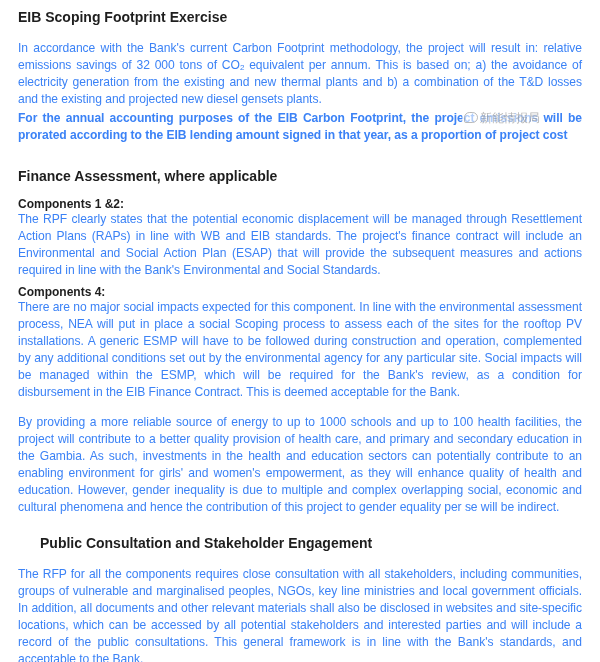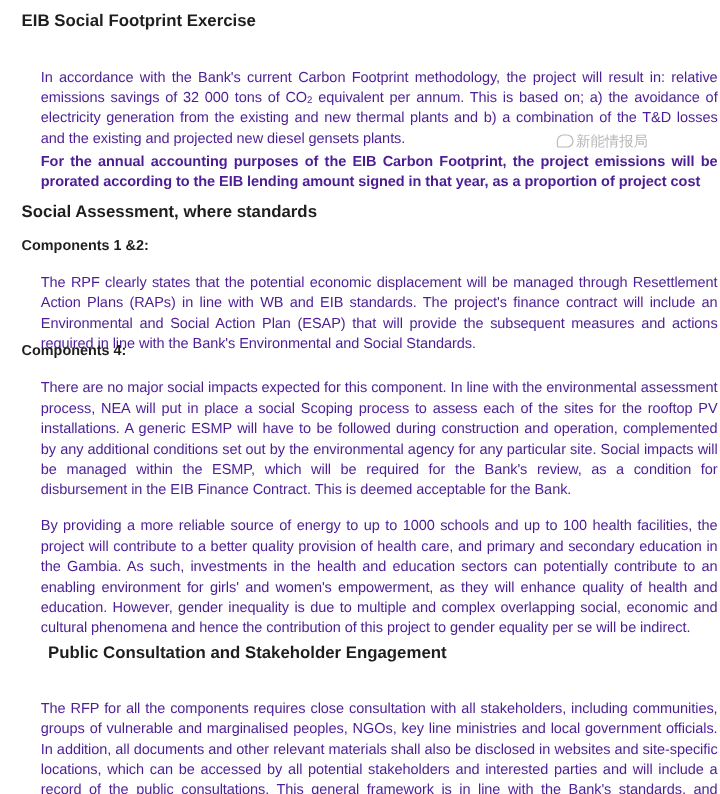--- a/index.html
+++ b/index.html
@@ -39,25 +39,25 @@
       margin: 0;
       position: absolute;
       left: 0;
       white-space: nowrap;
     }
     p {
       font-family: "Liberation Sans", sans-serif;
       font-size: 12.1px;
       line-height: 17px;
       text-align: justify;
-      margin: 16px;
+      margin: 0;
       position: absolute;
       left: 0;
       width: 564px;
-      color: #4c1d95;
+      color: #3b82f6;
       letter-spacing: -0.05px;
     }
     sub {
       font-size: 8px;
       vertical-align: -1px;
       line-height: 0;
     }
     .watermark {
       position: absolute;
       left: 462px;
@@ -77,27 +77,27 @@
       border-radius: 6px 6px 6px 2px;
       margin-right: 2px;
       vertical-align: -1px;
     }
   </style>
 </head>
 <body>
 
 <div class="page">
 
-  <h2 style="top:9px;">EIB Social Footprint Exercise</h2>
+  <h2 style="top:9px;">EIB Scoping Footprint Exercise</h2>
 
   <p style="top:40px;"><span>In accordance with the Bank's current Carbon Footprint methodology, the project will result in: relative emissions savings of 32 000 tons of CO</span><sub>2</sub><span> equivalent per annum. This is based on; a) the avoidance of electricity generation from the existing and new thermal plants and b) a combination of the T&amp;D losses and the existing and projected new diesel gensets plants.</span></p>
 
   <p style="top:110px;font-weight:bold;">For the annual accounting purposes of the EIB Carbon Footprint, the project emissions will be prorated according to the EIB lending amount signed in that year, as a proportion of project cost</p>
 
-  <h2 style="top:168px;">Social Assessment, where standards</h2>
+  <h2 style="top:168px;">Finance Assessment, where applicable</h2>
 
   <h3 style="top:197px;text-align:center;">Components 1 &amp;2:</h3>
   <p style="top:211px;">The RPF clearly states that the potential economic displacement will be managed through Resettlement Action Plans (RAPs) in line with WB and EIB standards. The project's finance contract will include an Environmental and Social Action Plan (ESAP) that will provide the subsequent measures and actions required in line with the Bank's Environmental and Social Standards.</p>
 
   <h3 style="top:285px;">Components 4:</h3>
   <p style="top:299px;">There are no major social impacts expected for this component. In line with the environmental assessment process, NEA will put in place a social Scoping process to assess each of the sites for the rooftop PV installations. A generic ESMP will have to be followed during construction and operation, complemented by any additional conditions set out by the environmental agency for any particular site. Social impacts will be managed within the ESMP, which will be required for the Bank's review, as a condition for disbursement in the EIB Finance Contract. This is deemed acceptable for the Bank.</p>
 
   <p style="top:414px;">By providing a more reliable source of energy to up to 1000 schools and up to 100 health facilities, the project will contribute to a better quality provision of health care, and primary and secondary education in the Gambia. As such, investments in the health and education sectors can potentially contribute to an enabling environment for girls' and women's empowerment, as they will enhance quality of health and education. However, gender inequality is due to multiple and complex overlapping social, economic and cultural phenomena and hence the contribution of this project to gender equality per se will be indirect.</p>
 
   <h2 style="top:535px;margin-left:22px;">Public Consultation and Stakeholder Engagement</h2>

